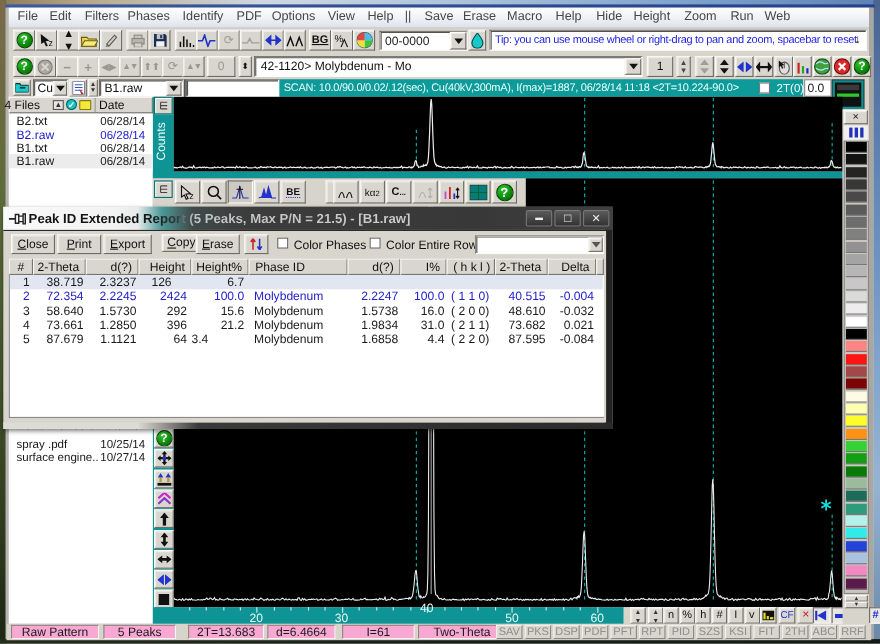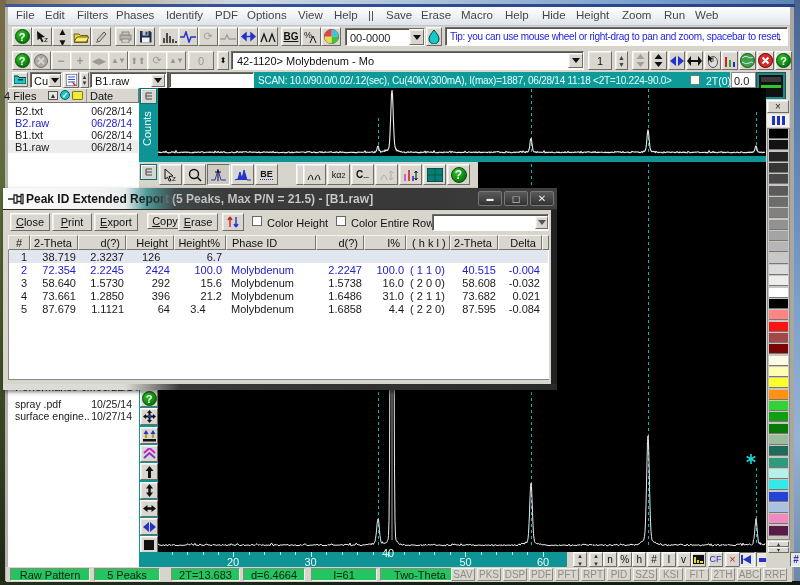--- a/index.html
+++ b/index.html
@@ -1,19 +1,19 @@
 <!DOCTYPE html>
 <html><head><meta charset="utf-8">
 <style>
 *{margin:0;padding:0;box-sizing:border-box}
 body{width:800px;height:585px;position:relative;overflow:hidden;font-family:"Liberation Sans",sans-serif;background:#d7d4cc}
 .a{position:absolute}
 .b{position:absolute;background:#d9d6cf;border:1px solid;border-color:#fbfbf9 #6e6c66 #6e6c66 #fbfbf9;box-shadow:inset 1px 1px 0 #eceae4;display:flex;align-items:center;justify-content:center;overflow:hidden}
 .bd{color:#9a988f}
-.sunk{position:absolute;background:#22c55e;border:1px solid;border-color:#8a887f #f5f5f2 #f5f5f2 #8a887f;display:flex;align-items:center;justify-content:center;font-size:11px;color:#1c1c1c}
+.sunk{position:absolute;background:#f9a8d4;border:1px solid;border-color:#8a887f #f5f5f2 #f5f5f2 #8a887f;display:flex;align-items:center;justify-content:center;font-size:11px;color:#1c1c1c}
 .combo{position:absolute;background:#fff;border:1px solid;border-color:#6e6c66 #fbfbf9 #fbfbf9 #6e6c66;box-shadow:inset 1px 1px 0 #55534e}
 .cbtn{position:absolute;background:#d9d6cf;border:1px solid;border-color:#fbfbf9 #6e6c66 #6e6c66 #fbfbf9;display:flex;align-items:center;justify-content:center}
 .tri{width:0;height:0;border-left:4px solid transparent;border-right:4px solid transparent;border-top:5px solid #111}
 .hdrcell{position:absolute;top:0;height:15px;background:#d9d6cf;border:1px solid;border-color:#f5f5f2 #77756d #77756d #f5f5f2;font-size:11px;color:#111;display:flex;align-items:center;justify-content:center}
 .cell{position:absolute;font-size:11px;white-space:pre}
 .qm{border-radius:50%;background:radial-gradient(circle at 35% 30%,#2ec52e,#0a7d0a 70%);color:#fff;font-weight:bold;display:flex;align-items:center;justify-content:center;border:1px solid #054a05}
 </style></head>
 <body>
 
 <div class="a" style="left:0;top:0;width:800px;height:6px;background:linear-gradient(90deg,#8d7b5a,#b9a98a 10%,#cfd8e2 30%,#a8c0d8 55%,#7aa0cc 80%,#5d83b5)"></div>
@@ -693,21 +693,21 @@
 <div class="b" style="left:178px;top:213px;width:40px;height:18px">
     <span style="font-size:11px;color:#111"><u>E</u>rase</span>
   </div>
 <div class="b" style="left:222px;top:213px;width:22px;height:18px;">
     <svg width="12" height="12">
       <path d="M3 1 v10 M3 1 l-2 3 M3 1 l2 3" stroke="#cc2222" fill="none" stroke-width="1.4"></path>
       <path d="M9 11 v-10 M9 11 l-2 -3 M9 11 l2 -3" stroke="#2233cc" fill="none" stroke-width="1.4"></path>
     </svg>
   </div>
 <div class="a" style="left:252px;top:216px;width:10px;height:10px;background:#fff;border:1px solid #666"></div>
-<div class="a" style="left:267px;top:217px;font-size:11px;color:#111">Color Height</div>
+<div class="a" style="left:267px;top:217px;font-size:11px;color:#111">Color Phases</div>
 <div class="a" style="left:336px;top:216px;width:10px;height:10px;background:#fff;border:1px solid #666"></div>
 <div class="a" style="left:351px;top:217px;font-size:11px;color:#111">Color Entire Row</div>
 <div class="combo" style="left:432px;top:214px;width:117px;height:17px"></div>
 <div class="b" style="left:535px;top:216px;width:13px;height:13px;">
     <div class="tri" style="border-top-color:#555"></div>
   </div>
 <div class="a" style="left:8px;top:235px;width:541px;height:145px;background:#fff;border:1px solid #888;border-right:none"></div>
 <div class="hdrcell" style="left:8px;top:235px;width:22px;justify-content:center">#</div>
 <div class="hdrcell" style="left:30px;top:235px;width:48px;justify-content:flex-end;padding-right:5px">2-Theta</div>
 <div class="hdrcell" style="left:78px;top:235px;width:48px;justify-content:flex-end;padding-right:5px">d(?)</div>
@@ -717,21 +717,21 @@
 <div class="hdrcell" style="left:316px;top:235px;width:48px;justify-content:flex-end;padding-right:5px">d(?)</div>
 <div class="hdrcell" style="left:364px;top:235px;width:42px;justify-content:flex-end;padding-right:5px">I%</div>
 <div class="hdrcell" style="left:406px;top:235px;width:44px;justify-content:flex-start;padding-left:5px">( h k l )</div>
 <div class="hdrcell" style="left:450px;top:235px;width:48px;justify-content:flex-end;padding-right:5px">2-Theta</div>
 <div class="hdrcell" style="left:498px;top:235px;width:44px;justify-content:flex-end;padding-right:5px">Delta</div>
 <div class="hdrcell" style="left:542px;top:235px;width:7px;justify-content:flex-end;padding-right:5px"></div>
 <div class="a" style="left:9px;top:250px;width:539px;height:13px;background:#e2e6f0"></div>
 <div class="cell" style="left:8px;top:251px;width:19px;text-align:right;color:#1a1a1a">1</div>
 <div class="cell" style="left:30px;top:251px;width:46px;text-align:right;color:#1a1a1a">38.719</div>
 <div class="cell" style="left:78px;top:251px;width:46px;text-align:right;color:#1a1a1a">2.3237</div>
-<div class="cell" style="left:142px;top:251px;width:44px;color:#1a1a1a">126</div>
+<div class="cell" style="left:112px;top:251px;width:44px;text-align:right;color:#1a1a1a">126</div>
 <div class="cell" style="left:174px;top:251px;width:48px;text-align:right;color:#1a1a1a">6.7</div>
 <div class="cell" style="left:8px;top:264px;width:19px;text-align:right;color:#2020cc">2</div>
 <div class="cell" style="left:30px;top:264px;width:46px;text-align:right;color:#2020cc">72.354</div>
 <div class="cell" style="left:78px;top:264px;width:46px;text-align:right;color:#2020cc">2.2245</div>
 <div class="cell" style="left:126px;top:264px;width:44px;text-align:right;color:#2020cc">2424</div>
 <div class="cell" style="left:174px;top:264px;width:48px;text-align:right;color:#2020cc">100.0</div>
 <div class="cell" style="left:231px;top:264px;color:#2020cc">Molybdenum</div>
 <div class="cell" style="left:316px;top:264px;width:46px;text-align:right;color:#2020cc">2.2247</div>
 <div class="cell" style="left:364px;top:264px;width:40px;text-align:right;color:#2020cc">100.0</div>
 <div class="cell" style="left:410px;top:264px;color:#2020cc">( 1 1 0)</div>
@@ -739,38 +739,38 @@
 <div class="cell" style="left:498px;top:264px;width:42px;text-align:right;color:#2020cc">-0.004</div>
 <div class="cell" style="left:8px;top:277px;width:19px;text-align:right;color:#1a1a1a">3</div>
 <div class="cell" style="left:30px;top:277px;width:46px;text-align:right;color:#1a1a1a">58.640</div>
 <div class="cell" style="left:78px;top:277px;width:46px;text-align:right;color:#1a1a1a">1.5730</div>
 <div class="cell" style="left:126px;top:277px;width:44px;text-align:right;color:#1a1a1a">292</div>
 <div class="cell" style="left:174px;top:277px;width:48px;text-align:right;color:#1a1a1a">15.6</div>
 <div class="cell" style="left:231px;top:277px;color:#1a1a1a">Molybdenum</div>
 <div class="cell" style="left:316px;top:277px;width:46px;text-align:right;color:#1a1a1a">1.5738</div>
 <div class="cell" style="left:364px;top:277px;width:40px;text-align:right;color:#1a1a1a">16.0</div>
 <div class="cell" style="left:410px;top:277px;color:#1a1a1a">( 2 0 0)</div>
-<div class="cell" style="left:450px;top:277px;width:46px;text-align:right;color:#1a1a1a">58.608</div>
+<div class="cell" style="left:450px;top:277px;width:46px;text-align:right;color:#1a1a1a">48.610</div>
 <div class="cell" style="left:498px;top:277px;width:42px;text-align:right;color:#1a1a1a">-0.032</div>
 <div class="cell" style="left:8px;top:290px;width:19px;text-align:right;color:#1a1a1a">4</div>
 <div class="cell" style="left:30px;top:290px;width:46px;text-align:right;color:#1a1a1a">73.661</div>
 <div class="cell" style="left:78px;top:290px;width:46px;text-align:right;color:#1a1a1a">1.2850</div>
 <div class="cell" style="left:126px;top:290px;width:44px;text-align:right;color:#1a1a1a">396</div>
 <div class="cell" style="left:174px;top:290px;width:48px;text-align:right;color:#1a1a1a">21.2</div>
 <div class="cell" style="left:231px;top:290px;color:#1a1a1a">Molybdenum</div>
-<div class="cell" style="left:316px;top:290px;width:46px;text-align:right;color:#1a1a1a">1.6486</div>
+<div class="cell" style="left:316px;top:290px;width:46px;text-align:right;color:#1a1a1a">1.9834</div>
 <div class="cell" style="left:364px;top:290px;width:40px;text-align:right;color:#1a1a1a">31.0</div>
 <div class="cell" style="left:410px;top:290px;color:#1a1a1a">( 2 1 1)</div>
 <div class="cell" style="left:450px;top:290px;width:46px;text-align:right;color:#1a1a1a">73.682</div>
 <div class="cell" style="left:498px;top:290px;width:42px;text-align:right;color:#1a1a1a">0.021</div>
 <div class="cell" style="left:8px;top:303px;width:19px;text-align:right;color:#1a1a1a">5</div>
 <div class="cell" style="left:30px;top:303px;width:46px;text-align:right;color:#1a1a1a">87.679</div>
 <div class="cell" style="left:78px;top:303px;width:46px;text-align:right;color:#1a1a1a">1.1121</div>
 <div class="cell" style="left:126px;top:303px;width:44px;text-align:right;color:#1a1a1a">64</div>
-<div class="cell" style="left:174px;top:303px;width:48px;text-align:center;color:#1a1a1a">3.4</div>
+<div class="cell" style="left:174px;top:303px;width:48px;text-align:left;color:#1a1a1a">3.4</div>
 <div class="cell" style="left:231px;top:303px;color:#1a1a1a">Molybdenum</div>
 <div class="cell" style="left:316px;top:303px;width:46px;text-align:right;color:#1a1a1a">1.6858</div>
 <div class="cell" style="left:364px;top:303px;width:40px;text-align:right;color:#1a1a1a">4.4</div>
 <div class="cell" style="left:410px;top:303px;color:#1a1a1a">( 2 2 0)</div>
 <div class="cell" style="left:450px;top:303px;width:46px;text-align:right;color:#1a1a1a">87.595</div>
 <div class="cell" style="left:498px;top:303px;width:42px;text-align:right;color:#1a1a1a">-0.084</div>
 
 <div class="a" style="left:6px;top:567px;width:786px;height:15px;background:#d7d4cc"></div>
 <div class="sunk" style="left:10px;top:568px;width:80px;height:13px">Raw Pattern</div>
 <div class="sunk" style="left:94px;top:568px;width:66px;height:13px">5 Peaks</div>

